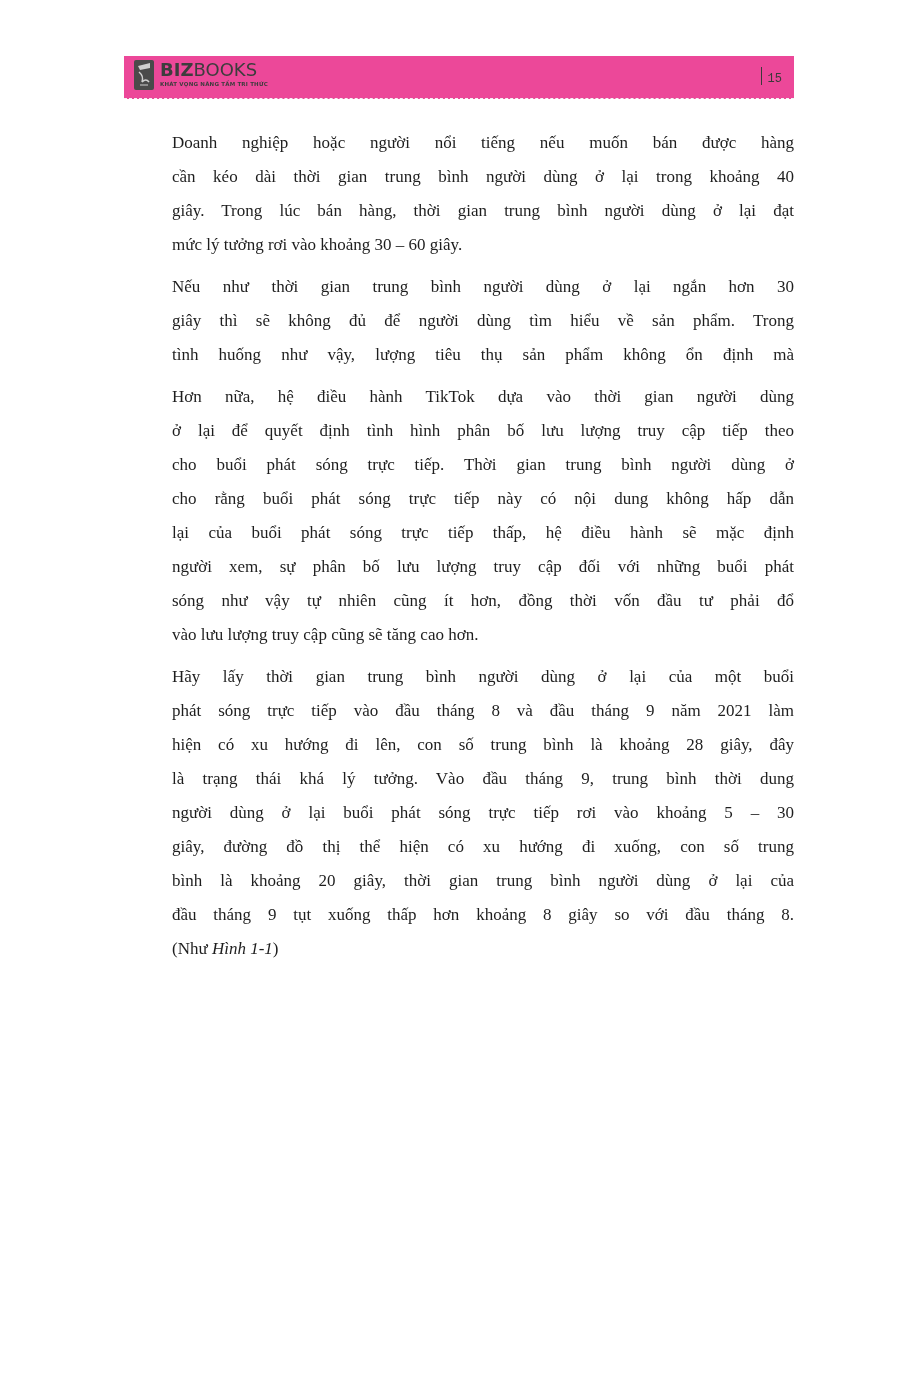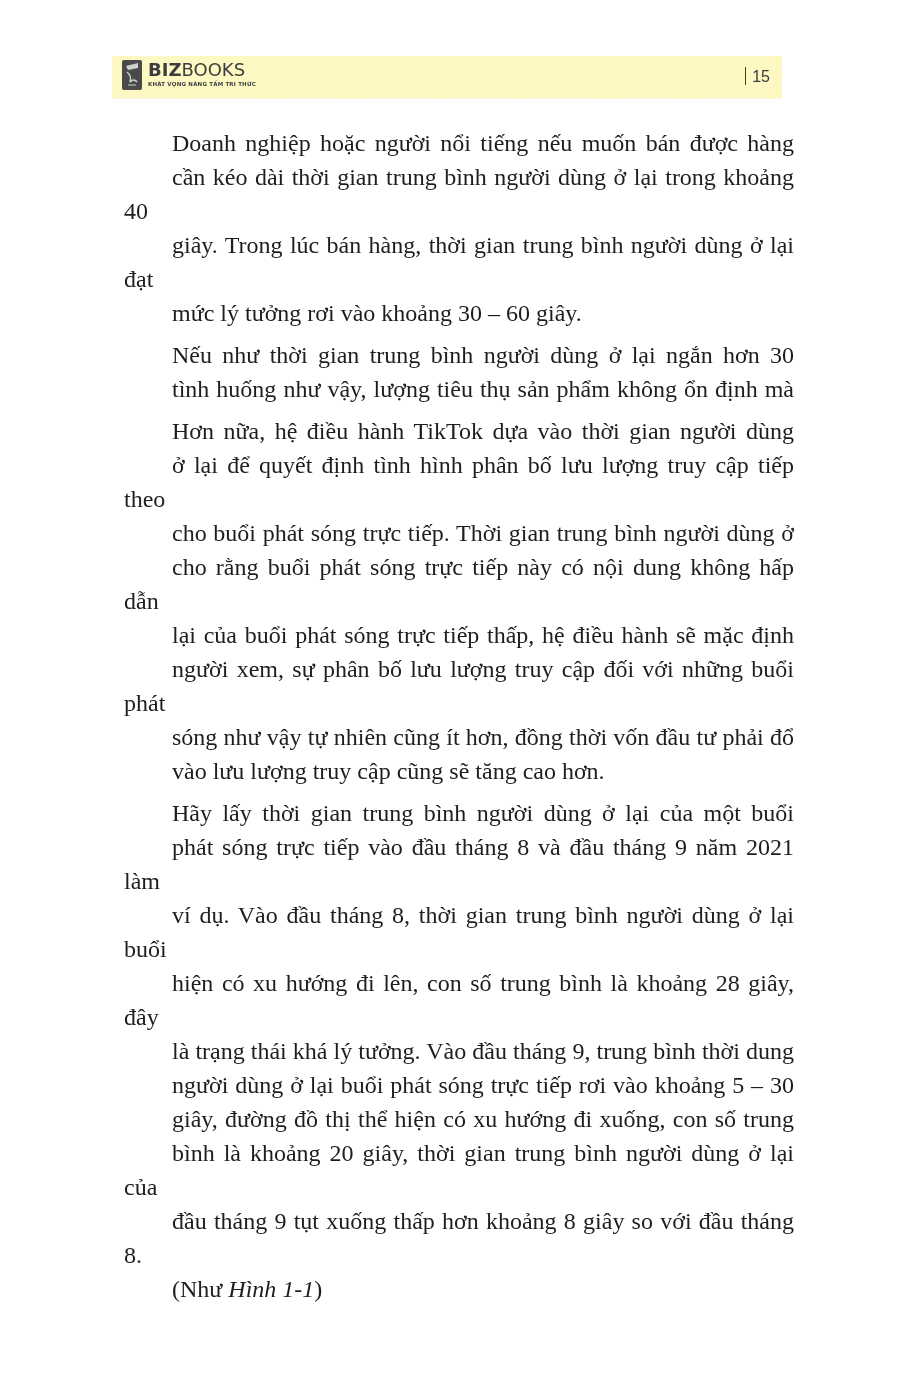--- a/index.html
+++ b/index.html
@@ -1,45 +1,45 @@
 <!DOCTYPE html>
 <html><head>
 <meta charset="utf-8">
 <style>
   html, body { margin: 0; padding: 0; background: #ffffff; }
   body { width: 918px; height: 1383px; position: relative; overflow: hidden; }
   .header-bar {
-    position: absolute; left: 112px; top: 56px; width: 670px; height: 42px;
-    background: #fef9c3;
+    position: absolute; left: 124px; top: 56px; width: 670px; height: 42px;
+    background: #ec4899;
     border-bottom: 1px dashed #f4f4f4;
   }
   .logo {
     position: absolute; left: 10px; top: 4px; height: 34px; display: flex; align-items: flex-start;
   }
   .logo-mark {
     width: 20px; height: 30px; background: #4a4a4a; border-radius: 2px; margin-right: 6px; position: relative;
   }
   .logo-mark svg { position: absolute; left: 0; top: 0; }
   .logo-text { display: flex; flex-direction: column; }
   .brand {
     font-family: "DejaVu Sans", sans-serif; font-size: 18px; color: #3d3d3d; letter-spacing: 0px; line-height: 20px;
   }
   .brand b { font-weight: bold; }
   .brand span.light { font-weight: normal; font-family: "DejaVu Sans", sans-serif; }
   .tagline {
     font-family: "DejaVu Sans", sans-serif; font-size: 5.5px; color: #3d3d3d; font-weight: bold; letter-spacing: 0.2px; line-height: 8px;
   }
   .page-number {
     position: absolute; right: 12px; top: 11px;
-    font-family: Liberation Sans, sans-serif; font-size: 16px; color: #3a3a3a; padding-left: 24px;
+    font-family: Liberation Mono, monospace; font-size: 12px; color: #3a3a3a; padding-left: 24px;
   }
   .page-number .sep { display: inline-block; width: 1px; height: 18px; background: #3a3a3a; vertical-align: -3px; margin-right: 6px; }
   .content {
     position: absolute; left: 124px; top: 126px; width: 670px;
-    font-family: "Liberation Serif", serif; font-size: 24px; line-height: 34px; color: #1e1e1e;
+    font-family: "Liberation Serif", serif; font-size: 17px; line-height: 34px; color: #1e1e1e;
     text-align: justify;
   }
   .content p { margin: 0 0 8px 0; text-indent: 48px; }
   .content p .line { display: block; text-align: justify; text-align-last: justify; }
   .content p .line.last { text-align-last: left; }
   .content em { font-style: italic; }
 </style>
 </head>
 <body>
 
@@ -62,36 +62,36 @@
 
 <div class="content">
   <p>
     <span class="line">Doanh nghiệp hoặc người nổi tiếng nếu muốn bán được hàng</span>
     <span class="line">cần kéo dài thời gian trung bình người dùng ở lại trong khoảng 40</span>
     <span class="line">giây. Trong lúc bán hàng, thời gian trung bình người dùng ở lại đạt</span>
     <span class="line last">mức lý tưởng rơi vào khoảng 30 – 60 giây.</span>
   </p>
   <p>
     <span class="line">Nếu như thời gian trung bình người dùng ở lại ngắn hơn 30</span>
+    <span class="line">giây thì sẽ không đủ để người dùng tìm hiểu về sản phẩm. Trong</span>
     <span class="line">tình huống như vậy, lượng tiêu thụ sản phẩm không ổn định mà</span>
   </p>
   <p>
     <span class="line">Hơn nữa, hệ điều hành TikTok dựa vào thời gian người dùng</span>
     <span class="line">ở lại để quyết định tình hình phân bố lưu lượng truy cập tiếp theo</span>
     <span class="line">cho buổi phát sóng trực tiếp. Thời gian trung bình người dùng ở</span>
     <span class="line">cho rằng buổi phát sóng trực tiếp này có nội dung không hấp dẫn</span>
     <span class="line">lại của buổi phát sóng trực tiếp thấp, hệ điều hành sẽ mặc định</span>
     <span class="line">người xem, sự phân bố lưu lượng truy cập đối với những buổi phát</span>
     <span class="line">sóng như vậy tự nhiên cũng ít hơn, đồng thời vốn đầu tư phải đổ</span>
     <span class="line last">vào lưu lượng truy cập cũng sẽ tăng cao hơn.</span>
   </p>
   <p>
     <span class="line">Hãy lấy thời gian trung bình người dùng ở lại của một buổi</span>
     <span class="line">phát sóng trực tiếp vào đầu tháng 8 và đầu tháng 9 năm 2021 làm</span>
-    <span class="line">ví dụ. Vào đầu tháng 8, thời gian trung bình người dùng ở lại buổi</span>
     <span class="line">hiện có xu hướng đi lên, con số trung bình là khoảng 28 giây, đây</span>
     <span class="line">là trạng thái khá lý tưởng. Vào đầu tháng 9, trung bình thời dung</span>
     <span class="line">người dùng ở lại buổi phát sóng trực tiếp rơi vào khoảng 5 – 30</span>
     <span class="line">giây, đường đồ thị thể hiện có xu hướng đi xuống, con số trung</span>
     <span class="line">bình là khoảng 20 giây, thời gian trung bình người dùng ở lại của</span>
     <span class="line">đầu tháng 9 tụt xuống thấp hơn khoảng 8 giây so với đầu tháng 8.</span>
     <span class="line last"><span>(Như </span><em>Hình 1-1</em><span>)</span></span>
   </p>
 </div>
 

